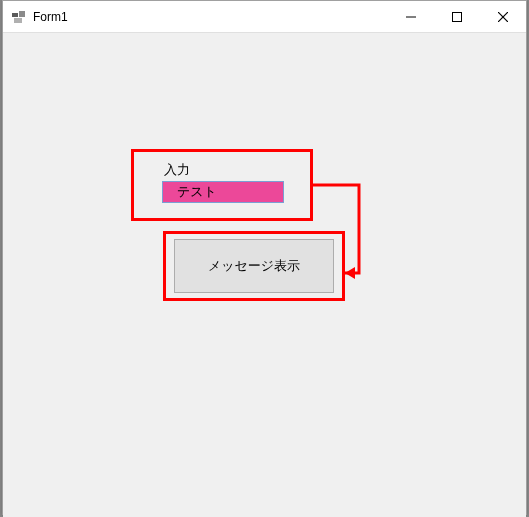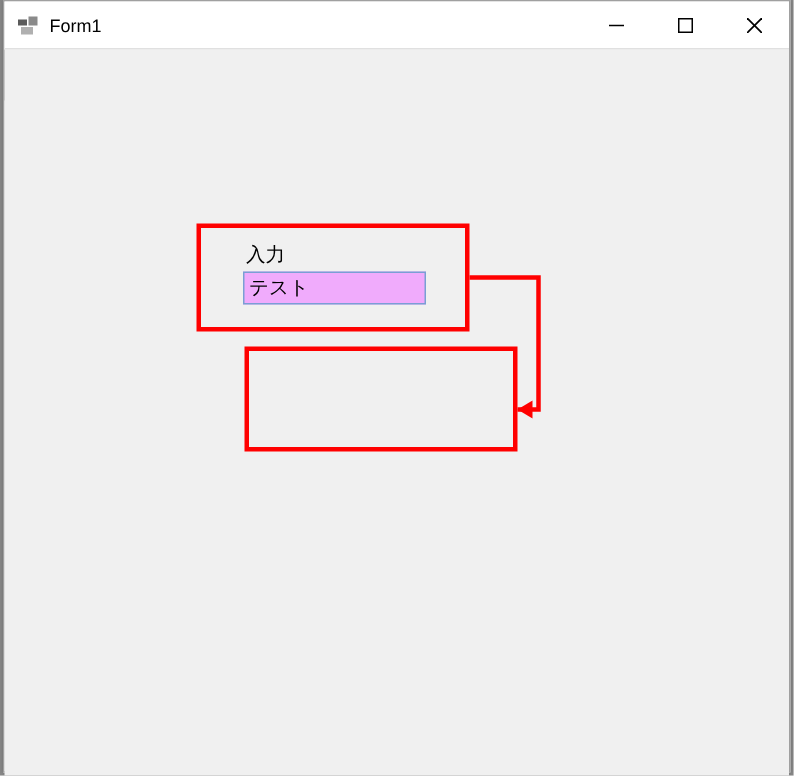--- a/index.html
+++ b/index.html
@@ -89,23 +89,23 @@
       font-size: 13px;
       color: #000;
     }
     .text-input {
       position: absolute;
       left: 159px;
       top: 114px;
       width: 122px;
       height: 22px;
       border: 1px solid #7a9fd4;
-      background: #f0abfc;
+      background: #ec4899;
       font-size: 13px;
-      padding: 1px 3px;
+      padding: 1px 14px;
       font-family: inherit;
       outline: none;
     }
     .button-highlight {
       position: absolute;
       left: 160px;
       top: 164px;
       width: 182px;
       height: 70px;
       border: 3px solid #ff0000;
@@ -161,20 +161,21 @@
           <line x1="10" y1="0" x2="0" y2="10" stroke="#000" stroke-width="1.2"></line>
         </svg>
       </button>
     </div>
   </div>
 
   <div class="client-area">
     <span class="input-label">入力</span>
     <input class="text-input" type="text" value="テスト" style="">
 
+    <button class="message-button">メッセージ表示</button>
 
     <div class="input-group-highlight"></div>
     <div class="button-highlight"></div>
 
     <svg class="flow-arrow" style="left:308px; top:114px;" width="58" height="100">
       <path d="M 2 4 L 48 4 L 48 92 L 34 92" fill="none" stroke="#ff0000" stroke-width="3"></path>
       <path d="M 34 92 L 44 86 L 44 98 Z" fill="#ff0000"></path>
     </svg>
   </div>
 </div>

